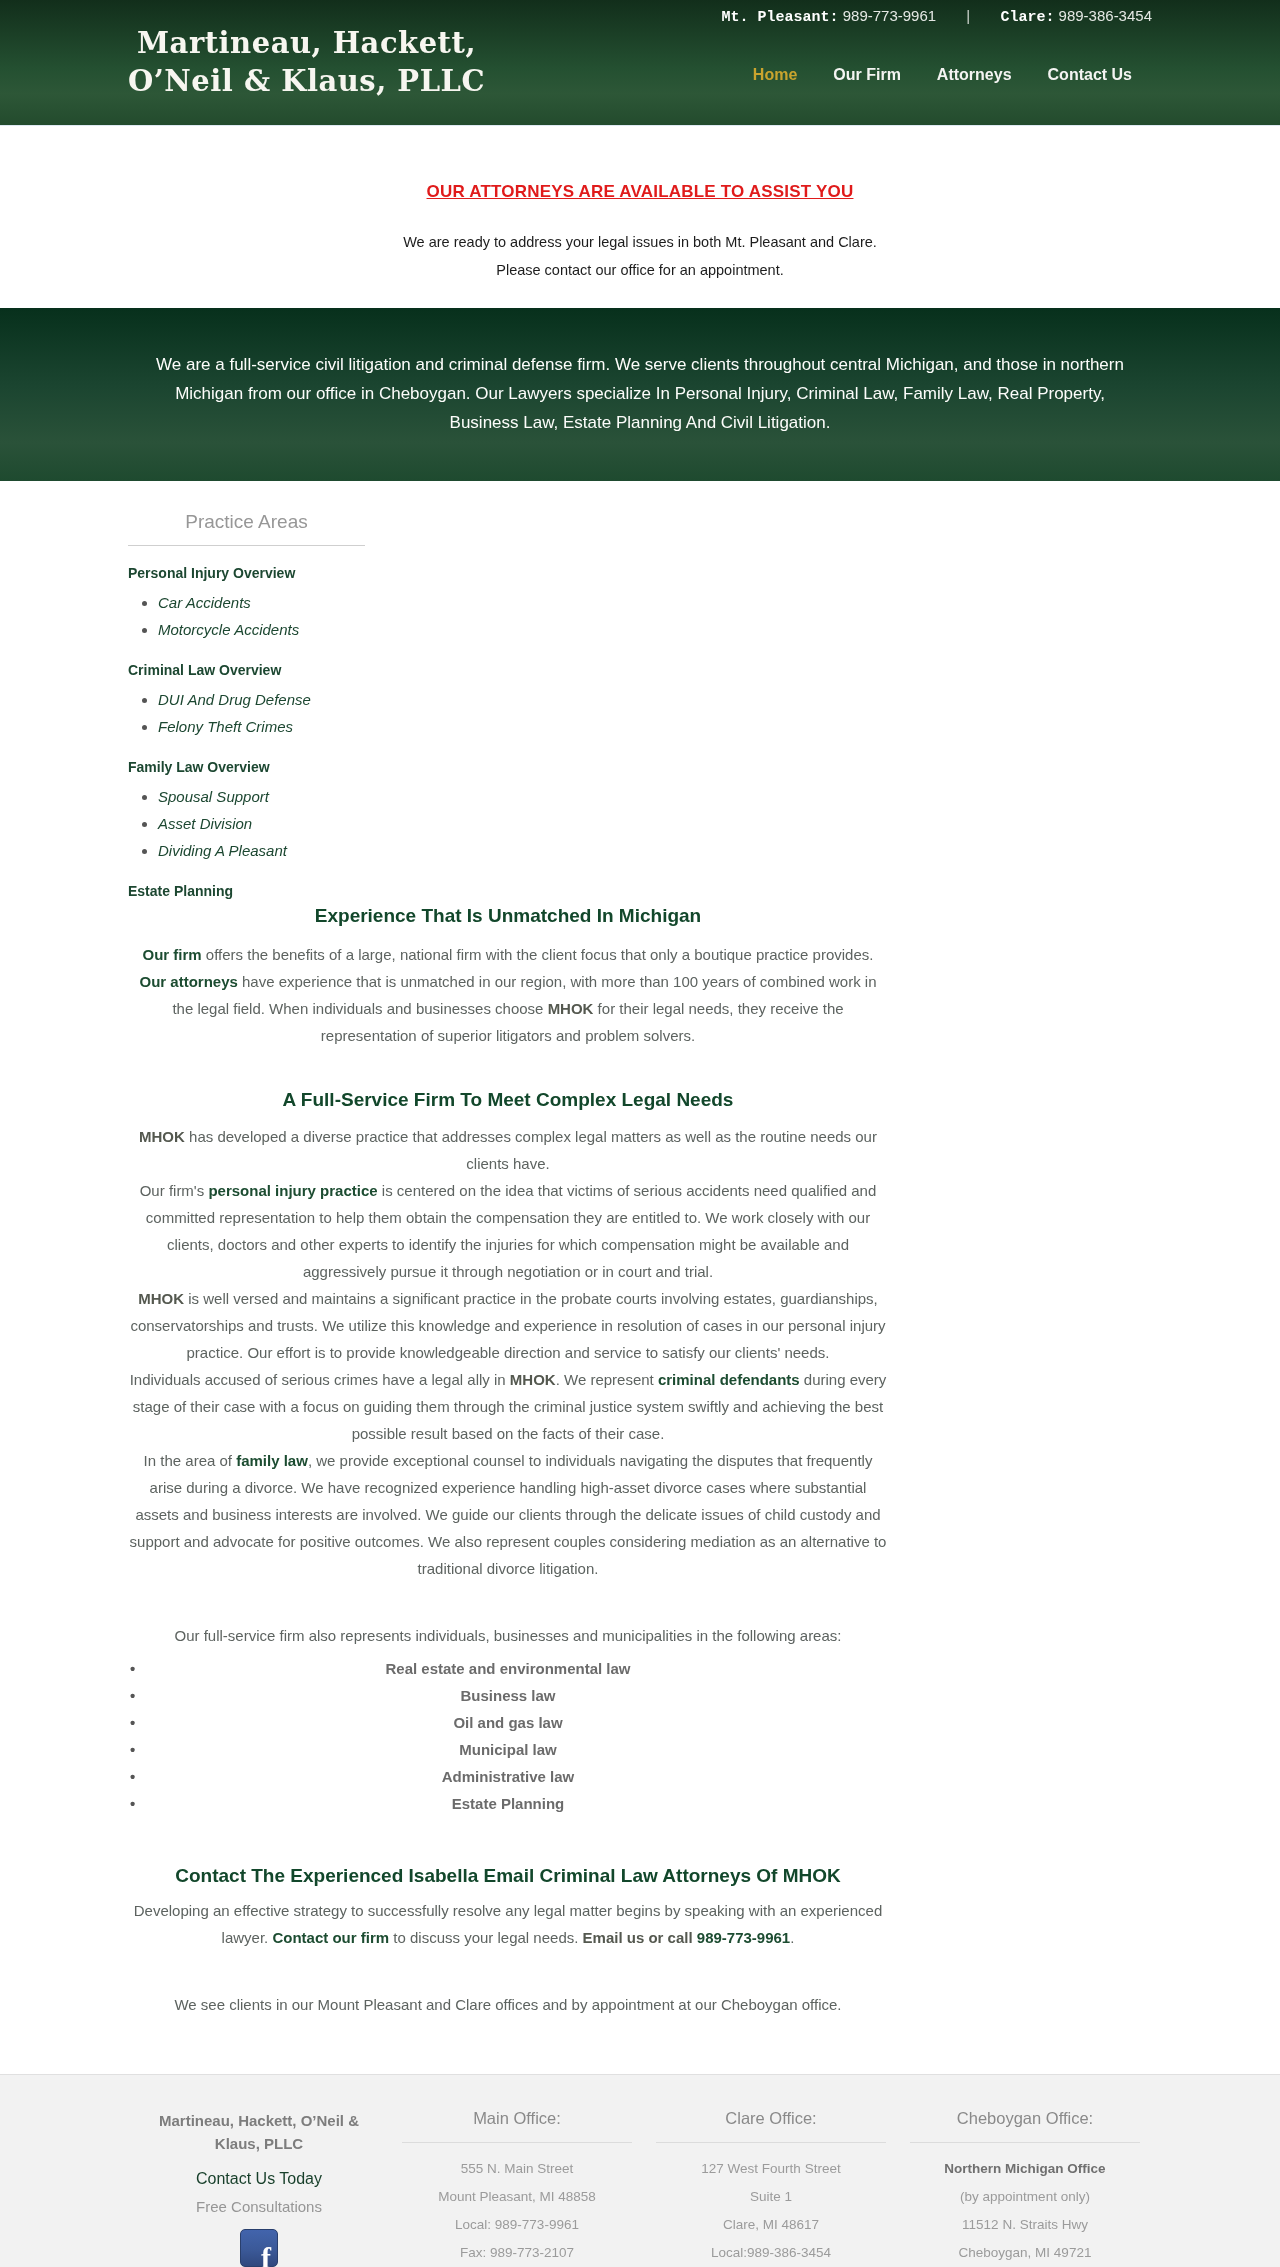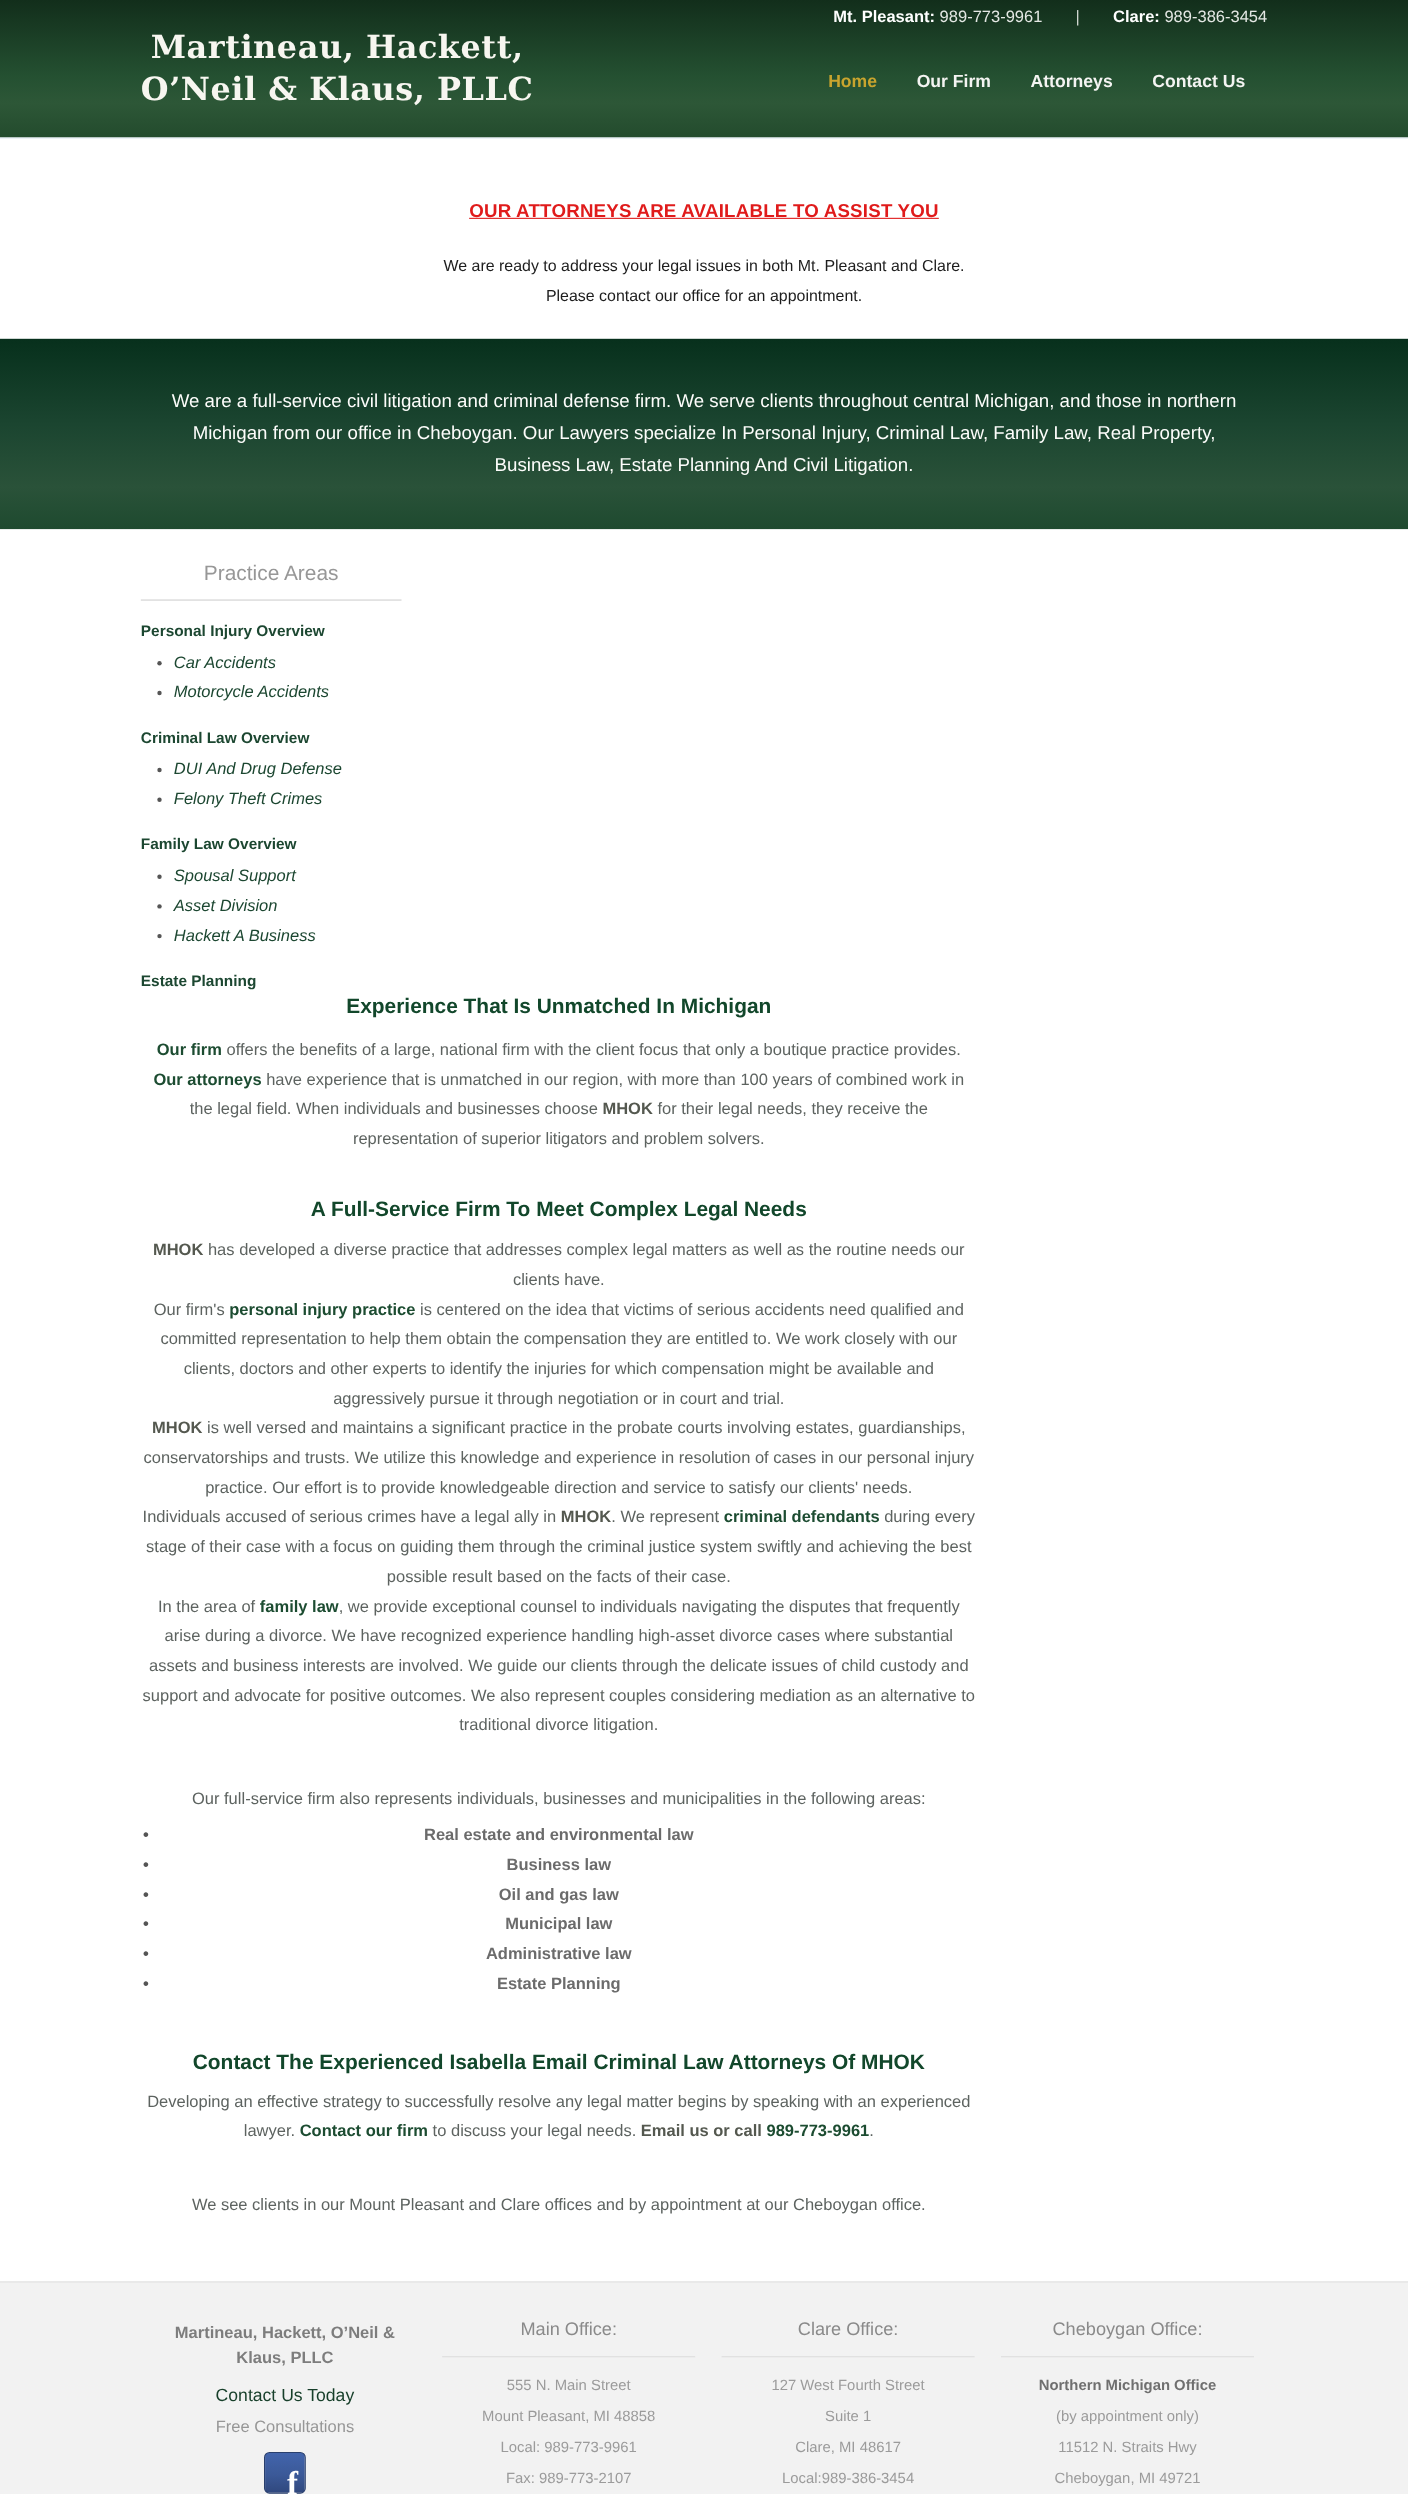--- a/index.html
+++ b/index.html
@@ -13,21 +13,21 @@
   
   .site-header {
     background:linear-gradient(180deg,#122e1b 0%, #245031 55%, #2d5737 75%, #234b2d 100%);
     height:126px; position:relative;
     border-bottom:1px solid #dfe9f2;
   }
   .phone-bar {
     position:absolute; top:7px; left:0; right:0;
   }
   .phone-bar .container { text-align:right; font-size:15px; }
-  .phone-label { color:#ffffff; font-weight:bold; }
+  .phone-label { color:#ffffff; font-weight:bold;font-family:Liberation Mono, monospace; }
   .phone-number { color:#e4e8e4; }
   .phone-sep { color:#cfd6cf; margin:0 26px; }
   .header-inner { display:flex; justify-content:space-between; align-items:center; padding-top:24px; }
   .logo { text-align:center; }
   .logo div {
     font-family:"DejaVu Serif","Liberation Serif",serif;
     font-weight:bold; color:#f7f6f0; font-size:29px; line-height:38px;
     letter-spacing:0.5px;
   }
   .main-nav { display:flex; gap:36px; margin-top:26px; padding-right:20px; }
@@ -226,21 +226,21 @@
         <li><a href="#">DUI And Drug Defense</a></li>
         <li><a href="#">Felony Theft Crimes</a></li>
       </ul>
     </div>
 
     <div class="sb-group">
       <a href="#" class="sb-group-label">Family Law Overview</a>
       <ul class="sb-items">
         <li><a href="#">Spousal Support</a></li>
         <li><a href="#">Asset Division</a></li>
-        <li><a href="#">Hackett A Business</a></li>
+        <li><a href="#">Dividing A Pleasant</a></li>
       </ul>
     </div>
 
     <div class="sb-group">
       <a href="#" class="sb-group-label">Estate Planning</a>
     </div>
   </aside>
 
   <main class="content">
     <h2 class="h2-first">Experience That Is Unmatched In Michigan</h2>

